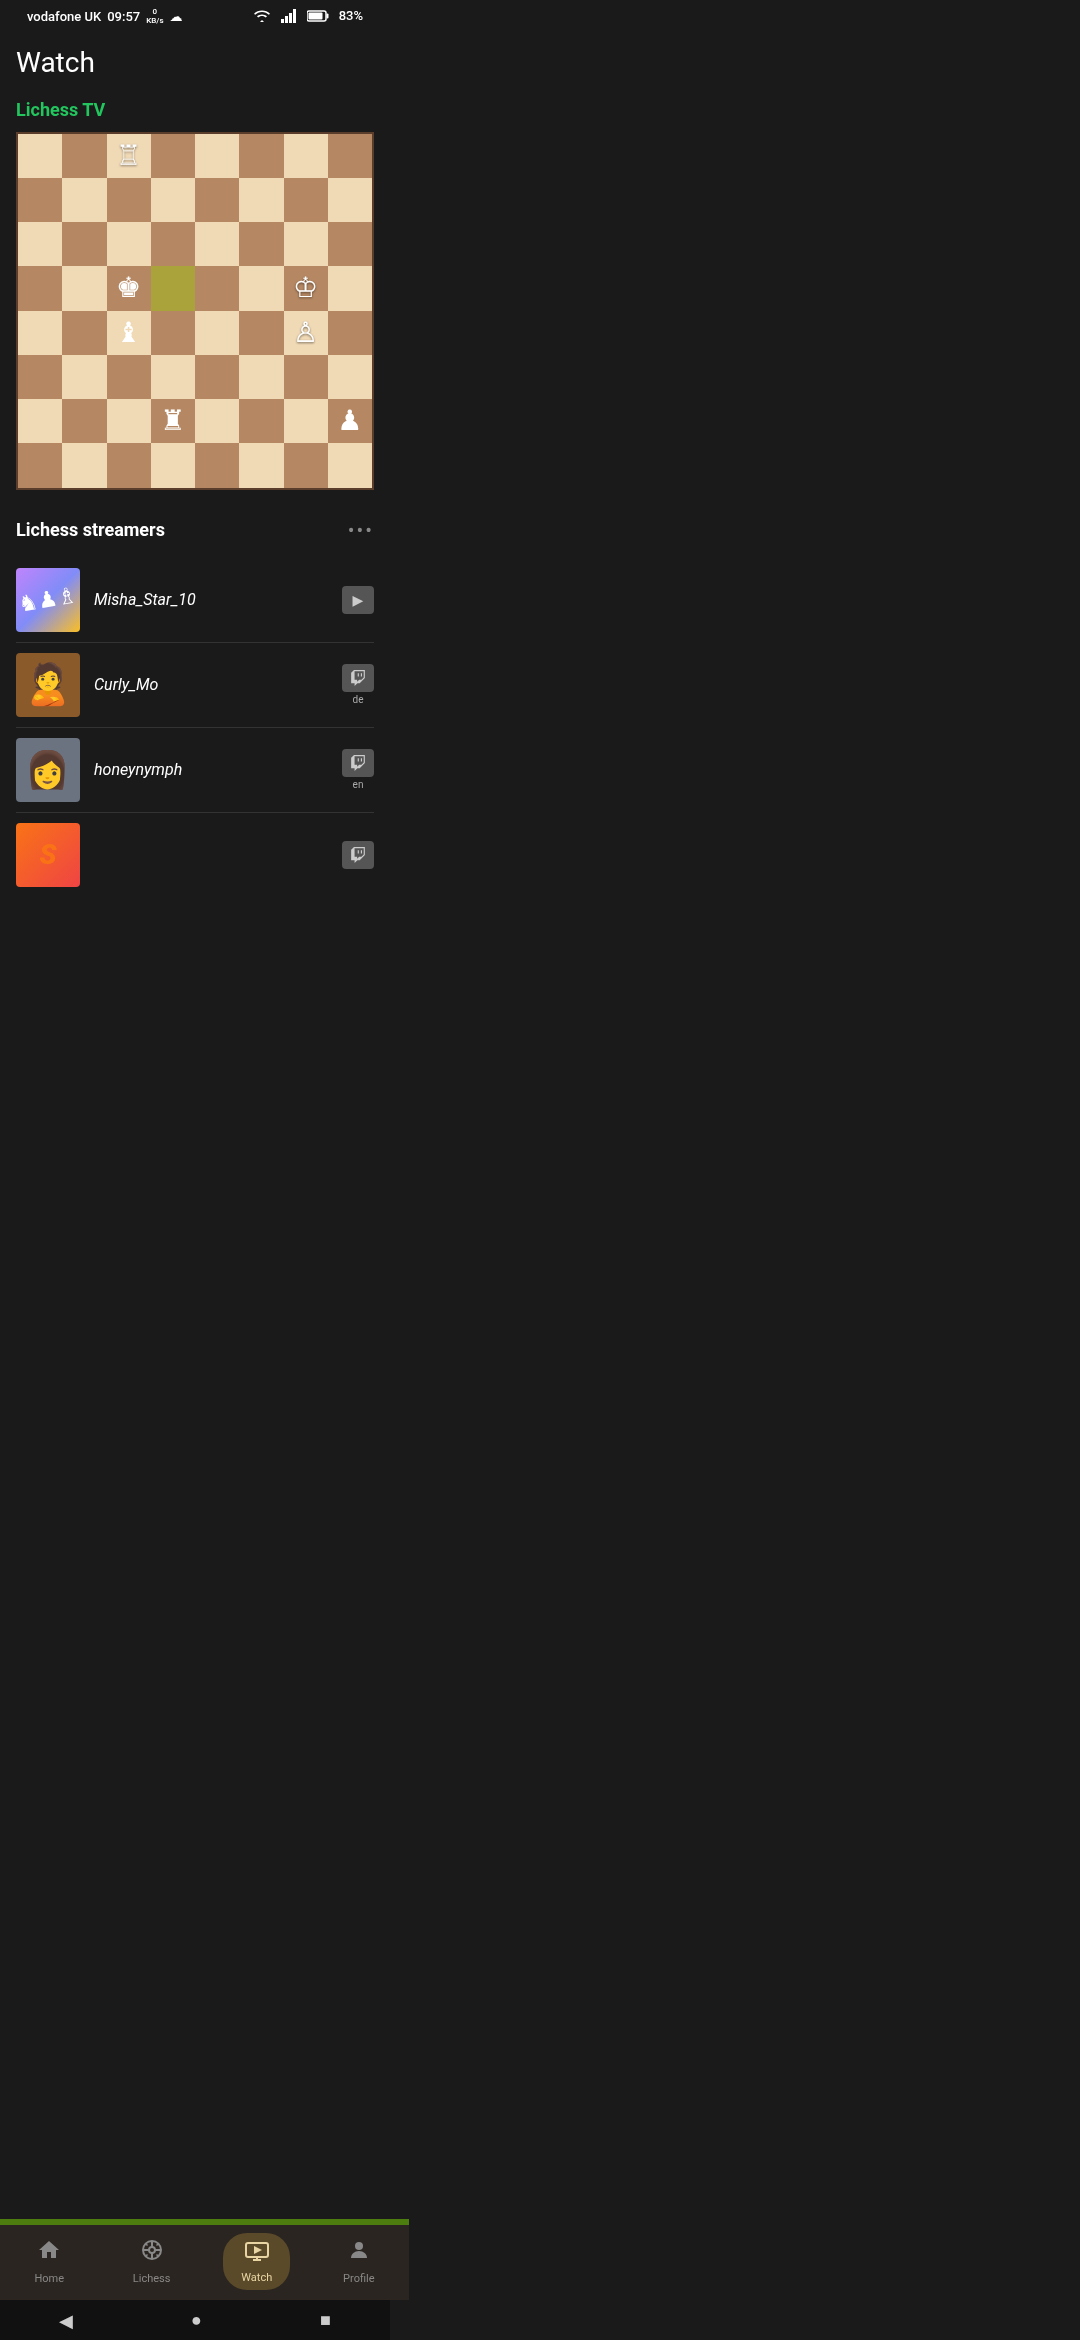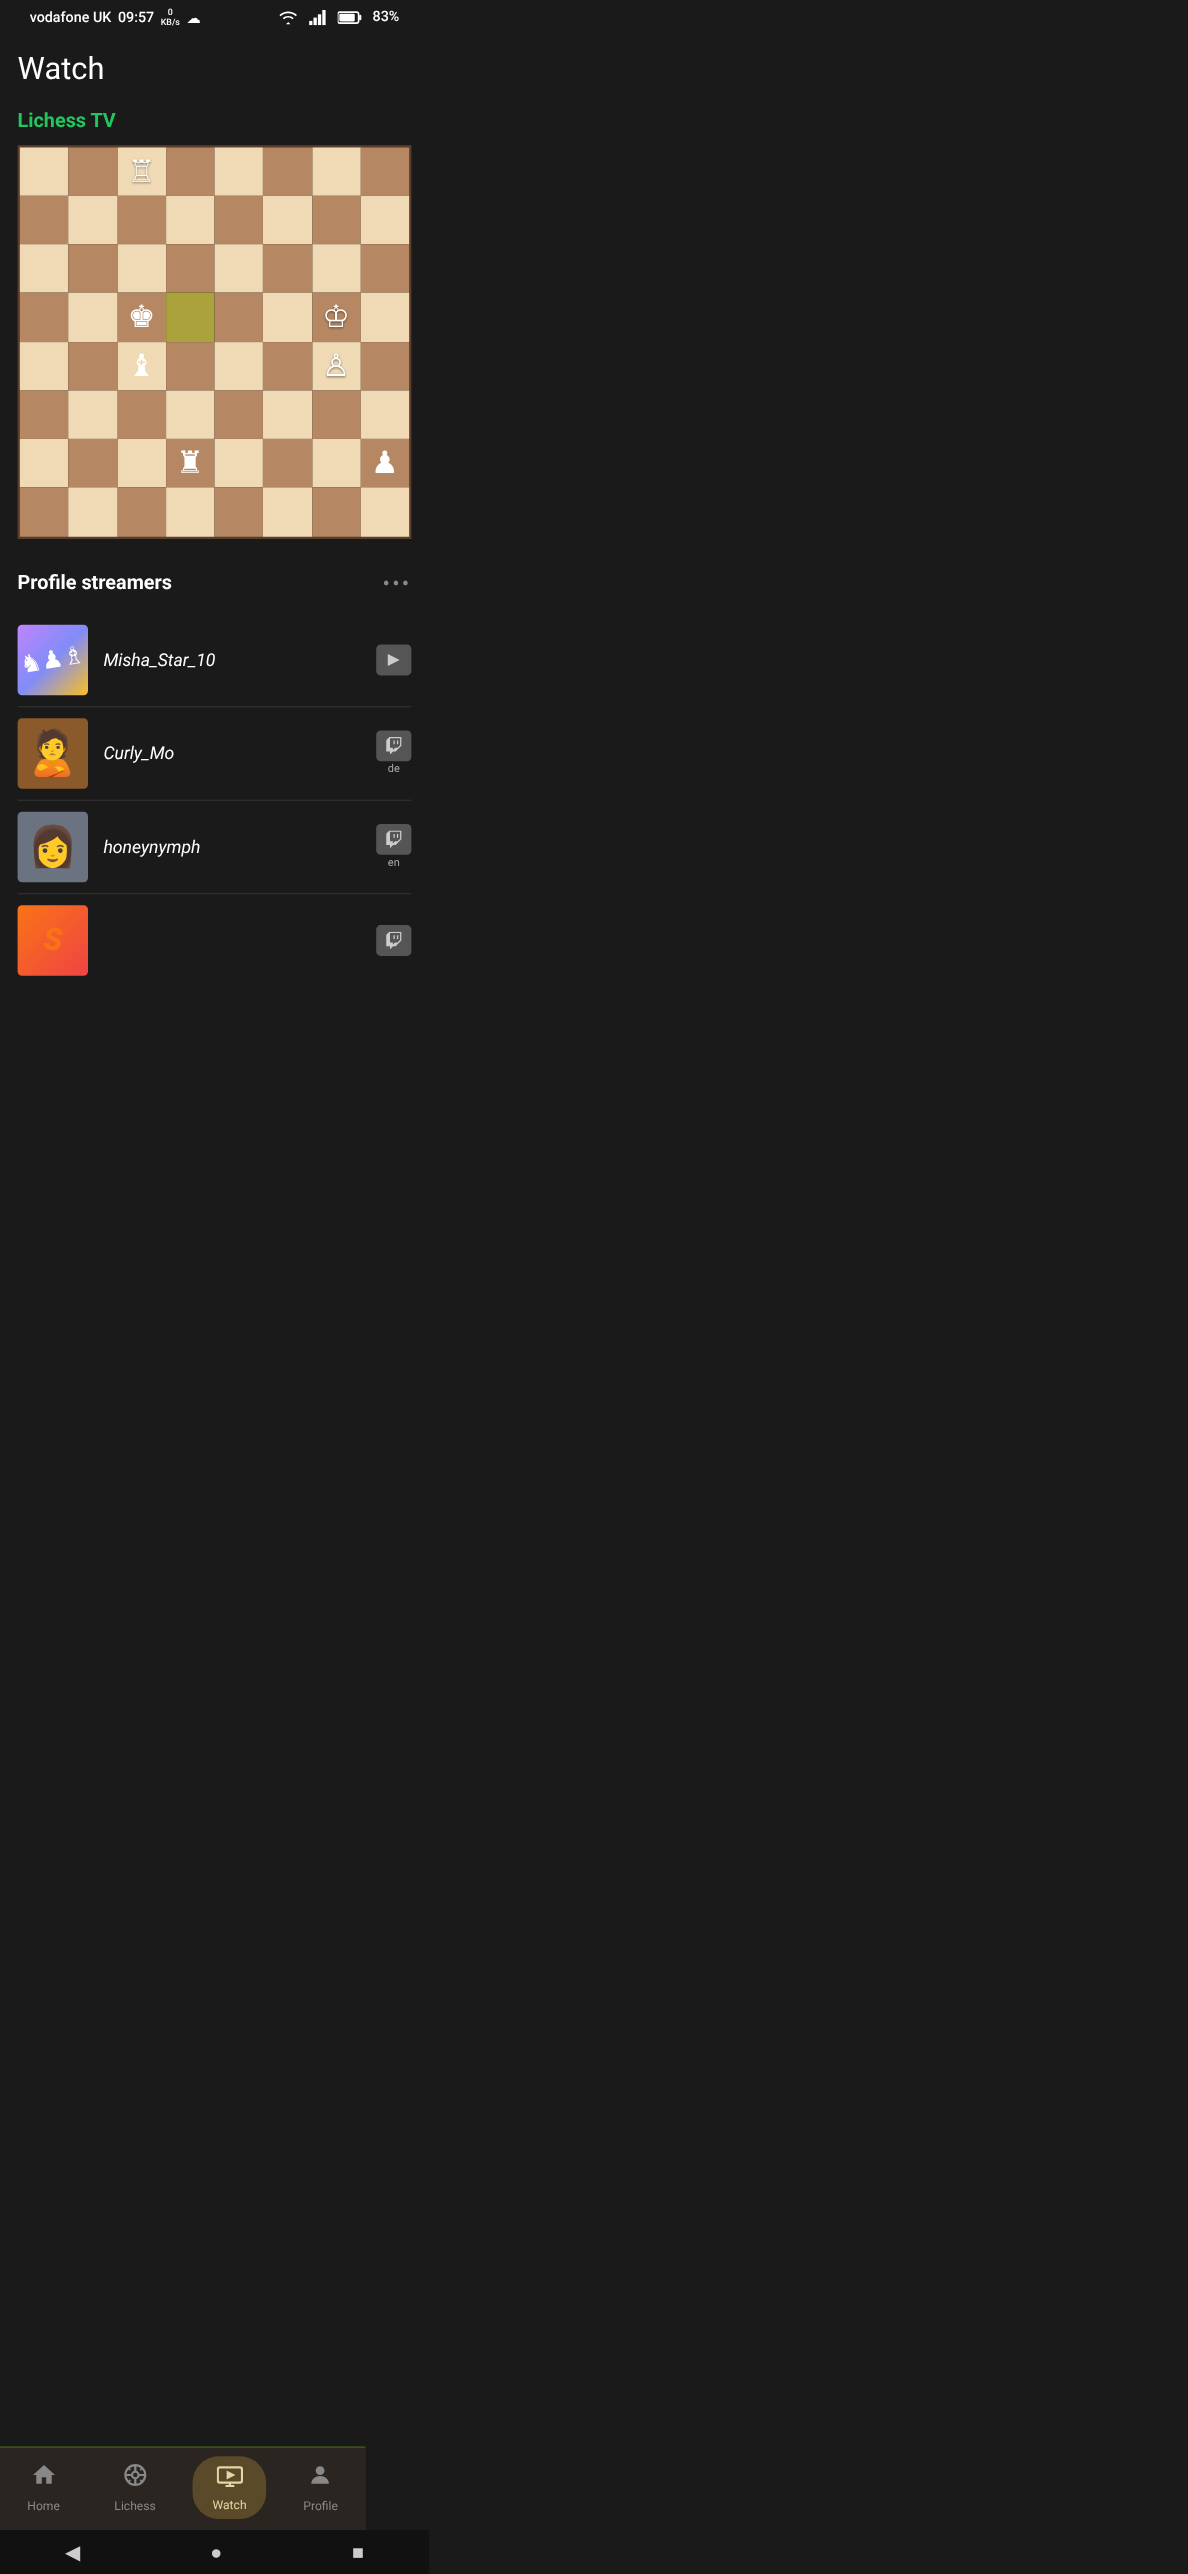--- a/index.html
+++ b/index.html
@@ -137,27 +137,27 @@
     .lang-label {
       font-size: 10px;
       color: #aaa;
     }
 
     
     .bottom-nav {
       position: fixed;
       bottom: 40px;
       left: 0;
-      width: 332px;
+      width: 409px;
       background: #2a2520;
       display: flex;
       justify-content: space-around;
       align-items: center;
       padding: 8px 0 10px;
-      border-top: 1px solid #4d7c0f;
+      border-top: 6px solid #4d7c0f;
     }
     .nav-item {
       display: flex;
       flex-direction: column;
       align-items: center;
       gap: 4px;
       padding: 4px 16px;
       cursor: pointer;
     }
     .nav-item .nav-icon {
@@ -321,21 +321,21 @@
       <div class="chess-cell dark"></div>
       <div class="chess-cell light"></div>
       <div class="chess-cell dark"></div>
       <div class="chess-cell light"></div>
       <div class="chess-cell dark"></div>
       <div class="chess-cell light"></div>
     </div>
 </div>
 
 <div class="streamers-header">
-  <span class="streamers-title">Profile streamers</span>
+  <span class="streamers-title">Lichess streamers</span>
   <span class="more-dots">•••</span>
 </div>
 
 <div class="streamer-item">
   <div class="streamer-avatar misha">
     <span class="avatar-chess-pieces">♞♟♗</span>
   </div>
   <span class="streamer-name">Misha_Star_10</span>
   <div class="streamer-platform">
     <div class="platform-icon yt-icon">▶</div>

